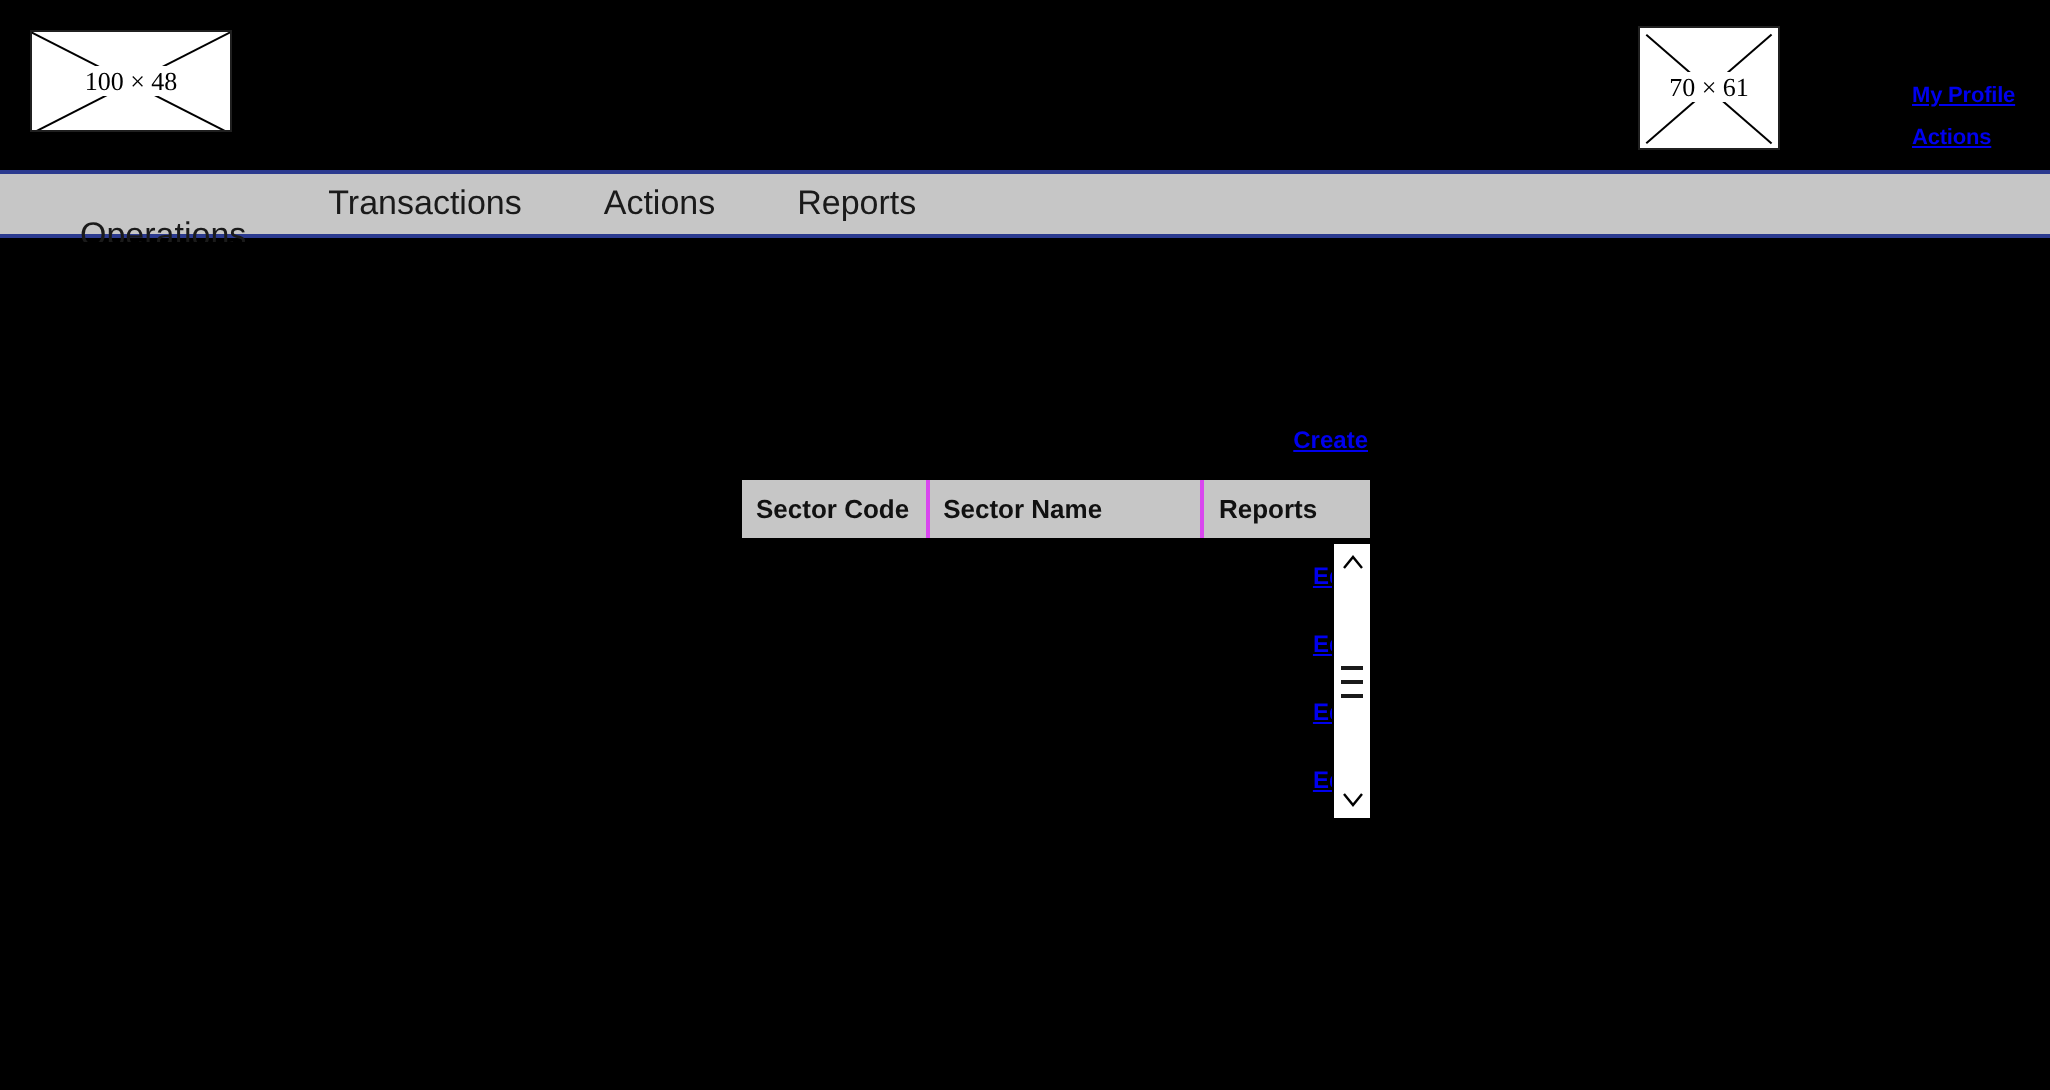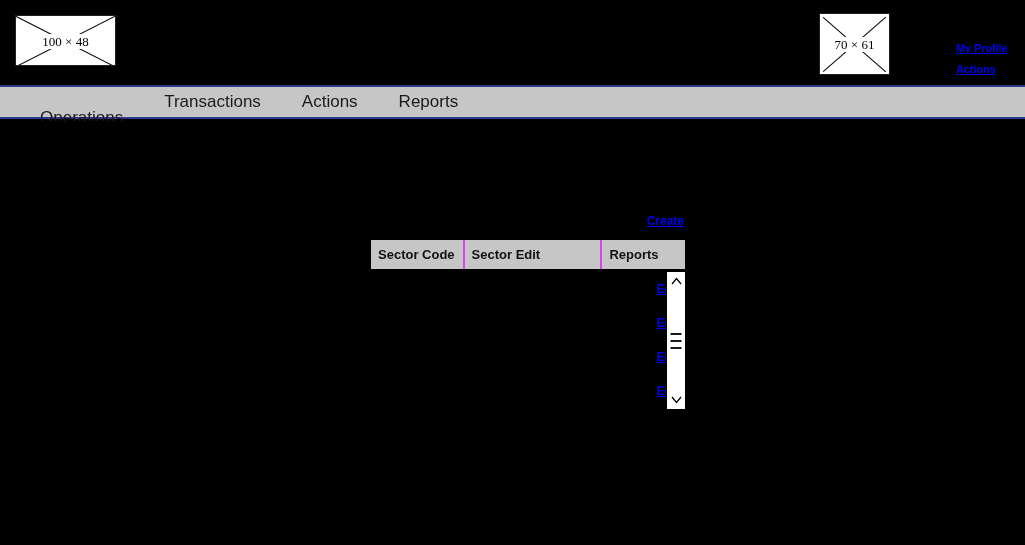--- a/index.html
+++ b/index.html
@@ -288,21 +288,21 @@
   <div class="grid-wrap">
     <table class="grid">
       <colgroup>
         <col class="col-code">
         <col class="col-name">
         <col class="col-actions">
       </colgroup>
       <thead>
         <tr>
           <th>Sector Code</th>
-          <th>Sector Edit</th>
+          <th>Sector Name</th>
           <th>Reports</th>
         </tr>
       </thead>
       <tbody>
         <tr>
           <td></td>
           <td></td>
           <td class="actions-cell">
             <a href="#" class="edit-link">Edit</a>
           </td>

